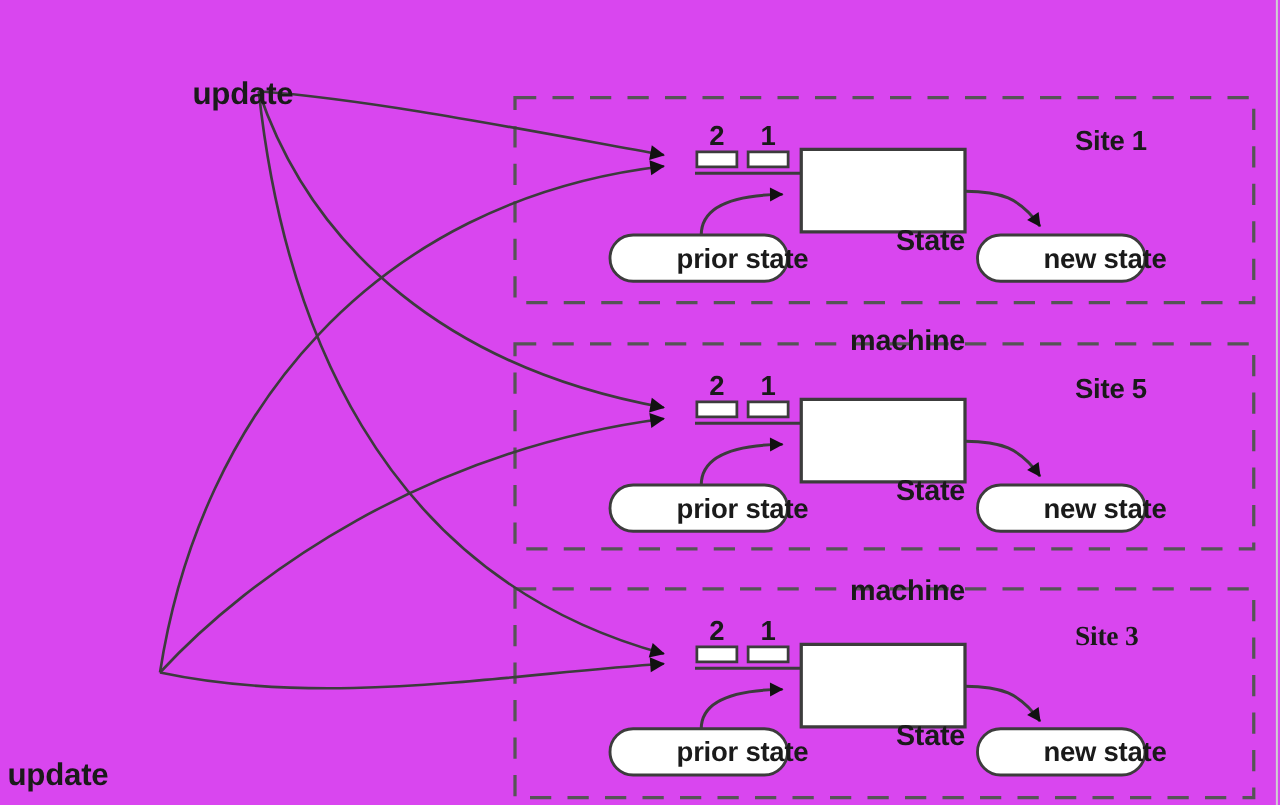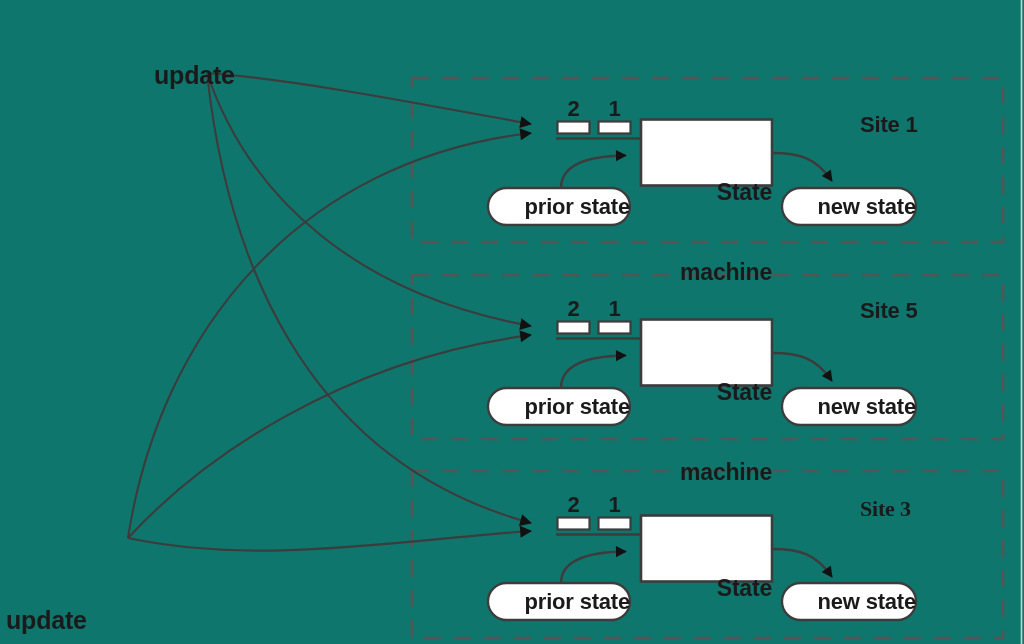--- a/index.html
+++ b/index.html
@@ -9,21 +9,21 @@
     background: #ffffff;
   }
   body {
     font-family: "Liberation Sans", sans-serif;
     -webkit-font-smoothing: antialiased;
   }
   #stage {
     position: relative;
     width: 1024px;
     height: 644px;
-    background: #0f766e;
+    background: #d946ef;
     overflow: hidden;
   }
   #canvas {
     position: absolute;
     left: 0;
     top: 0;
     width: 1024px;
     height: 644px;
   }
   .lbl {
@@ -40,21 +40,22 @@
   .site-label {
     font-size: 22px;
   }
   .sm-label {
     font-size: 23px;
     text-align: right;
     line-height: 1.16;
   }
   .pill-label {
     font-size: 22px;
-    text-align: right;
+    text-align: center;
+    margin-left: 35px;
   }
   .slot-label {
     font-size: 22px;
     text-align: center;
   }
 </style>
 </head>
 <body>
 
 <div id="stage">
@@ -132,21 +133,21 @@
 
   <div class="lbl req-label" style="left:154px; top:4px;">
     <div>update</div>
   </div>
 
   <div class="lbl req-label" style="left:6px; top:549px;">
     <div>update</div>
     
   </div>
 
-  <div class="lbl site-label" style="left:860px; top:112px;">Site 1</div>
+  <div class="lbl site-label" style="left:860px; top:100px;">Site 1</div>
   <div class="lbl slot-label" style="left:556px; top:96px; width:35px;">2</div>
   <div class="lbl slot-label" style="left:597px; top:96px; width:35px;">1</div>
   <div class="lbl sm-label" style="left:641px; top:126px; width:131px;">
     <div>State</div>
     <div>machine</div>
   </div>
   <div class="lbl pill-label" style="left:488px; top:194px; width:142px;">prior state</div>
   <div class="lbl pill-label" style="left:782px; top:194px; width:134px;">new state</div>
 
   <div class="lbl site-label" style="left:860px; top:298px;">Site 5</div>

